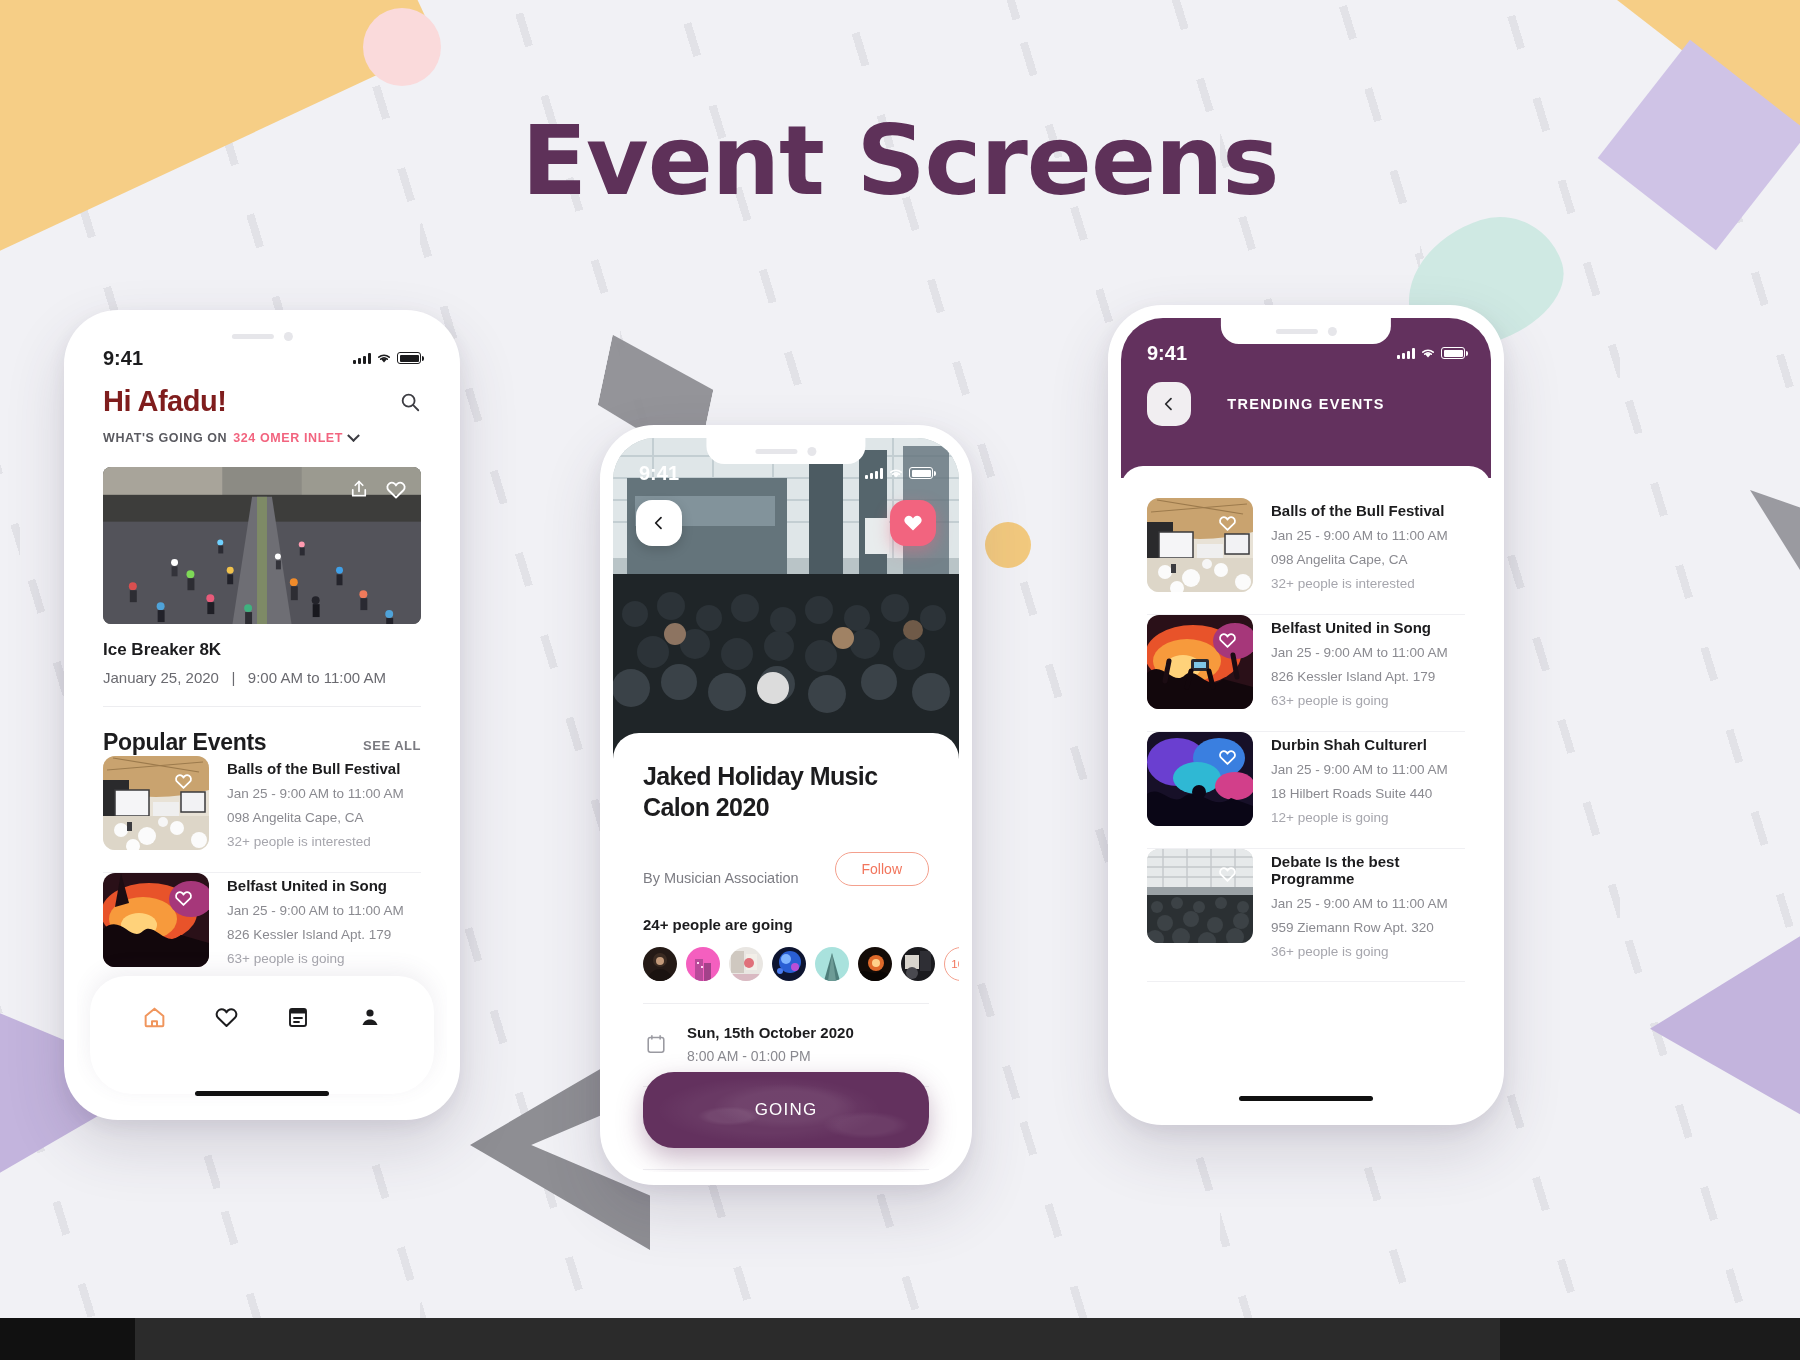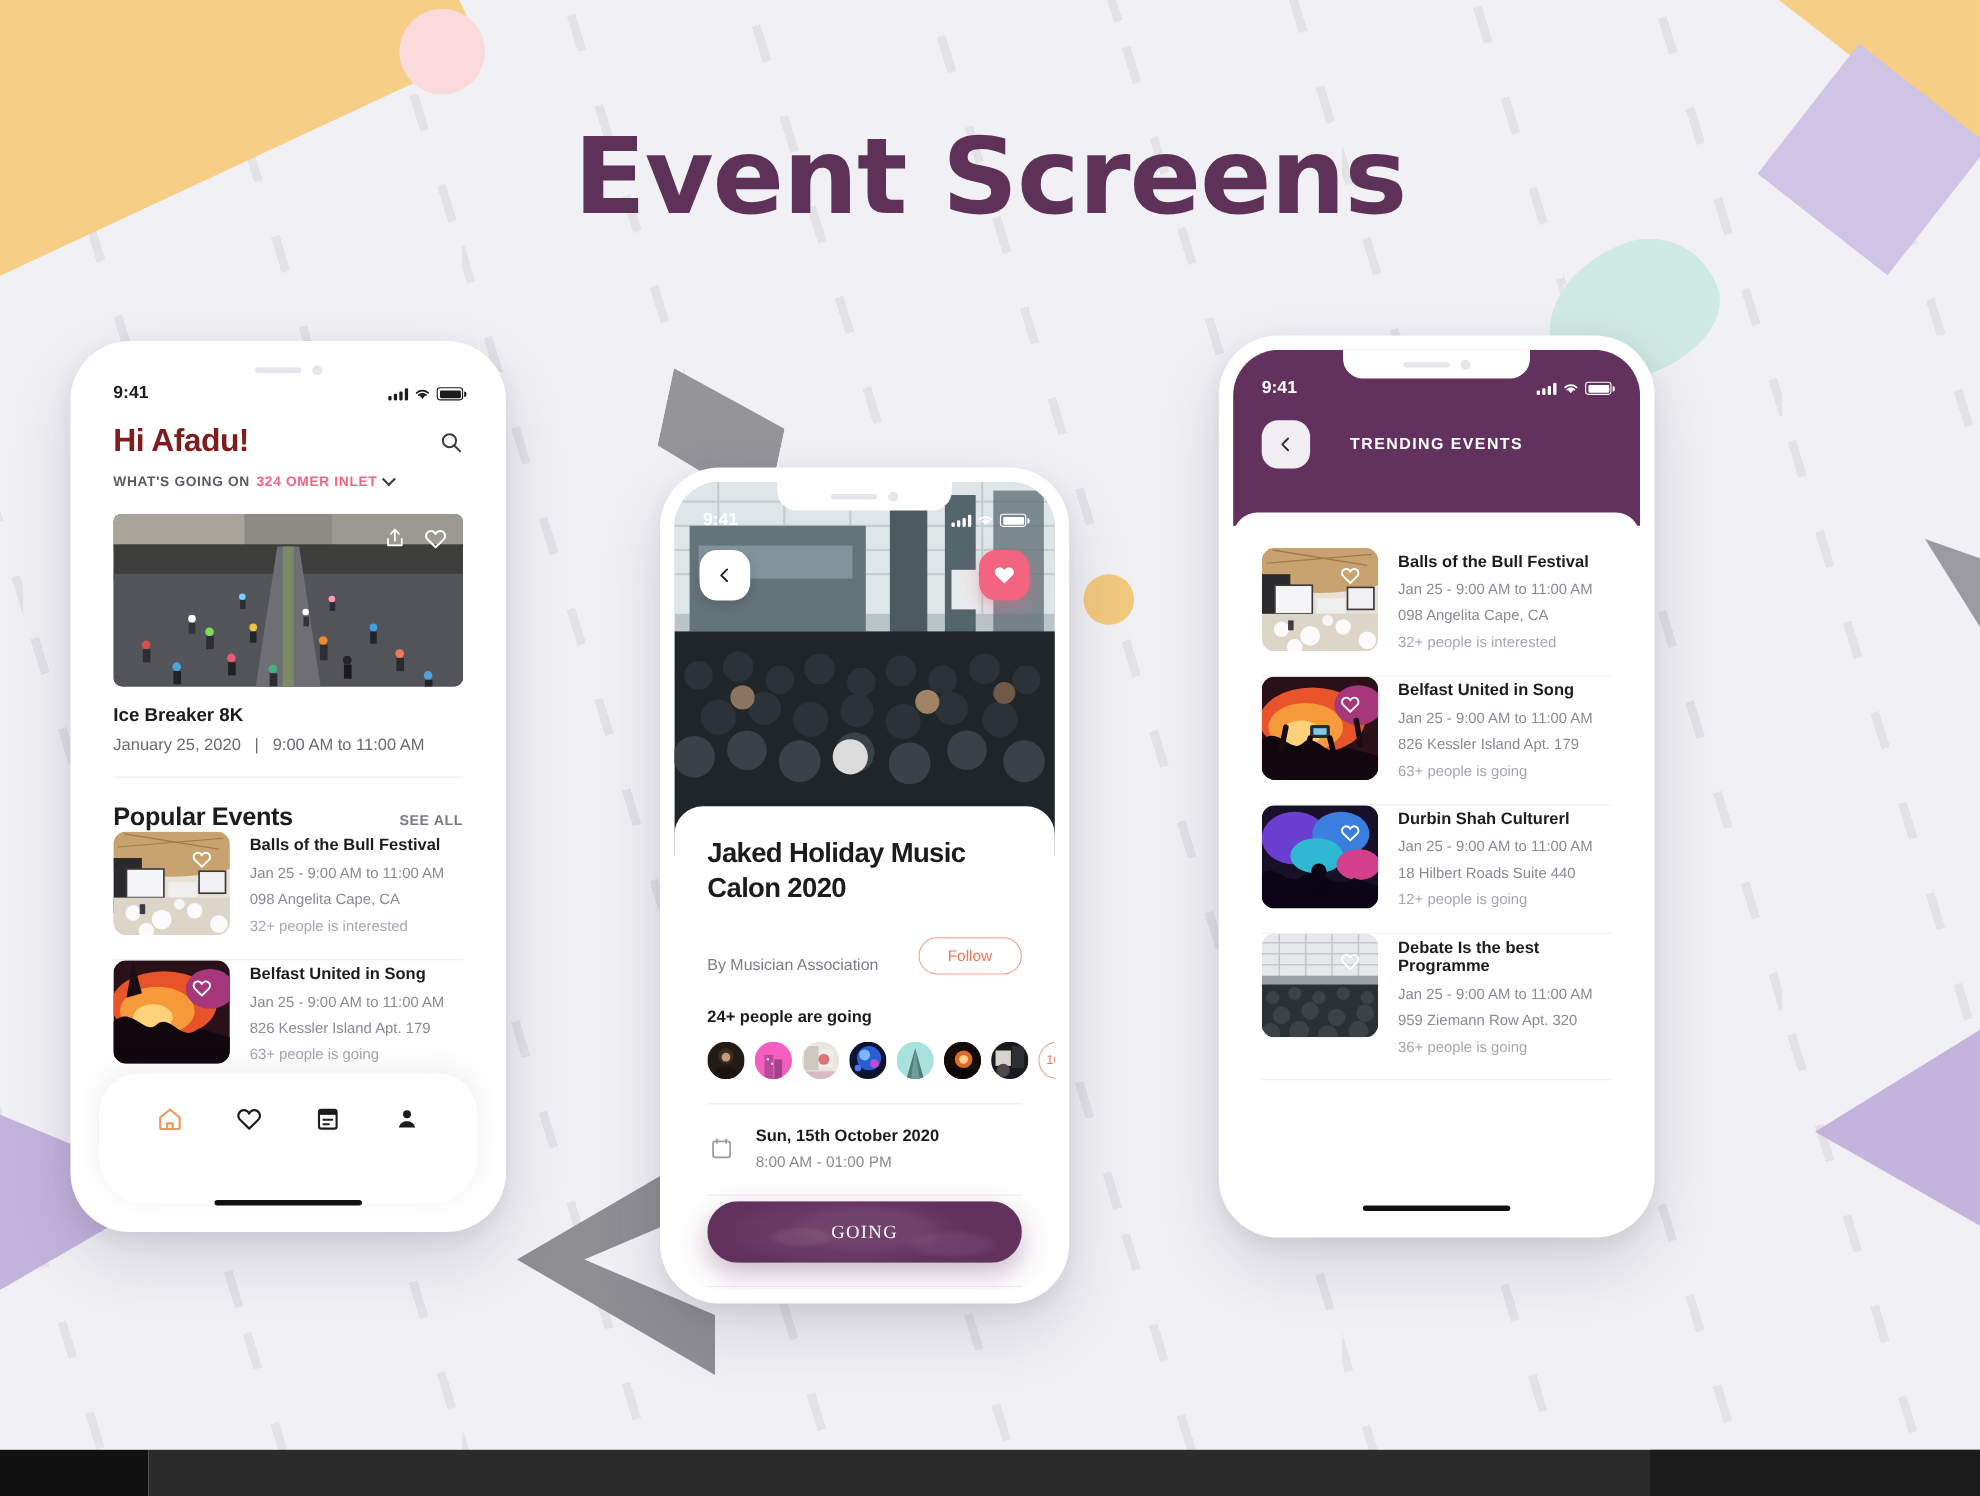--- a/index.html
+++ b/index.html
@@ -70,21 +70,21 @@
   .notch {
     position:absolute; top:0; left:50%; transform:translateX(-50%);
     width:46%; height:26px; background:#fff; border-radius:0 0 18px 18px;
     z-index:6; display:flex; align-items:center; justify-content:center; gap:10px;
   }
   .notch .speaker { width:42px; height:5px; border-radius:3px; background:#e6e6ea; }
   .notch .cam { width:9px; height:9px; border-radius:50%; background:#e6e6ea; }
   .statusbar {
     position:absolute; top:22px; left:0; width:100%; height:26px; z-index:5;
     display:flex; align-items:center; justify-content:space-between;
-    padding:0 26px; font-size:16px; font-weight:bold; color:#1c1c1e;
+    padding:0 26px; font-size:20px; font-weight:bold; color:#1c1c1e;
   }
   .sb-right { display:flex; align-items:center; gap:5px; }
   .bars { display:flex; align-items:flex-end; gap:2px; height:11px;}
   .bars i { width:3px; background:currentColor; border-radius:1px; display:block;}
   .bars i:nth-child(1){height:4px}.bars i:nth-child(2){height:6px}
   .bars i:nth-child(3){height:8px}.bars i:nth-child(4){height:11px}
   .batt { width:24px; height:12px; border:1.6px solid currentColor; border-radius:3px; position:relative; }
   .batt::after{content:"";position:absolute;left:1.5px;top:1.5px;bottom:1.5px;right:1.5px;background:currentColor;border-radius:1px;}
   .batt::before{content:"";position:absolute;right:-4px;top:3px;width:2px;height:5px;background:currentColor;border-radius:0 2px 2px 0;}
   .homebar { position:absolute; bottom:11px; left:50%; transform:translateX(-50%);
@@ -151,30 +151,29 @@
   .av { width:34px; height:34px; border-radius:50%; overflow:hidden; flex:none;}
   .av-more { width:34px; height:34px; border-radius:50%; border:1.4px solid #f4a08d;
              color:#f2755c; font-size:11.5px; display:flex; align-items:center; justify-content:center; flex:none;}
   .p2-div { height:1px; background:#eeeef1; margin-top:22px;}
   .info-row { display:flex; gap:18px; align-items:center; margin-top:20px;}
   .info-ico { width:26px; height:26px; color:#9a9aa1; flex:none; display:flex; align-items:center; justify-content:center;}
   .info-main { font-size:15px; font-weight:bold; color:#1c1c1e;}
   .info-sub { font-size:14px; color:#8a8a90; margin-top:7px;}
   .going-btn {
     position:absolute; left:50%; transform:translateX(-50%); bottom:24px;
-    width:286px; height:56px; border-radius:31px; background:#63315e;
+    width:286px; height:76px; border-radius:31px; background:#63315e;
     color:#fff; font-size:17px; letter-spacing:1.2px;
     display:flex; align-items:center; justify-content:center; z-index:9;
     box-shadow:0 10px 26px rgba(99,49,94,.35);
     background-image:
       radial-gradient(ellipse 52px 16px at 30% 58%, rgba(255,255,255,.07) 40%, rgba(255,255,255,0) 60%),
       radial-gradient(ellipse 70px 22px at 78% 70%, rgba(255,255,255,.06) 40%, rgba(255,255,255,0) 62%),
       radial-gradient(ellipse 110px 34px at 50% 45%, rgba(255,255,255,.05) 45%, rgba(255,255,255,0) 66%),
       radial-gradient(ellipse 160px 48px at 44% 50%, rgba(255,255,255,.04) 48%, rgba(255,255,255,0) 70%);
-    font-family: Liberation Serif, serif;
   }
 
   
   #phone3 { left:1108px; top:305px; width:396px; height:820px; }
   .p3-header { position:absolute; top:0; left:0; right:0; height:160px; background:#63315e; }
   .p3-bar { position:absolute; top:62px; left:0; right:0; height:48px; display:flex; align-items:center; padding:0 26px; }
   .p3-back { width:44px; height:44px; border-radius:15px; background:#f1eef1; display:flex; align-items:center; justify-content:center; color:#2c2c30;}
   .p3-title { flex:1; text-align:center; color:#fff; font-size:14.5px; font-weight:bold; letter-spacing:1.3px; margin-right:44px;}
   .p3-sheet { position:absolute; top:148px; left:0; right:0; bottom:0; background:#fff; border-radius:22px 22px 0 0; padding:26px 26px 0 26px; }
 

